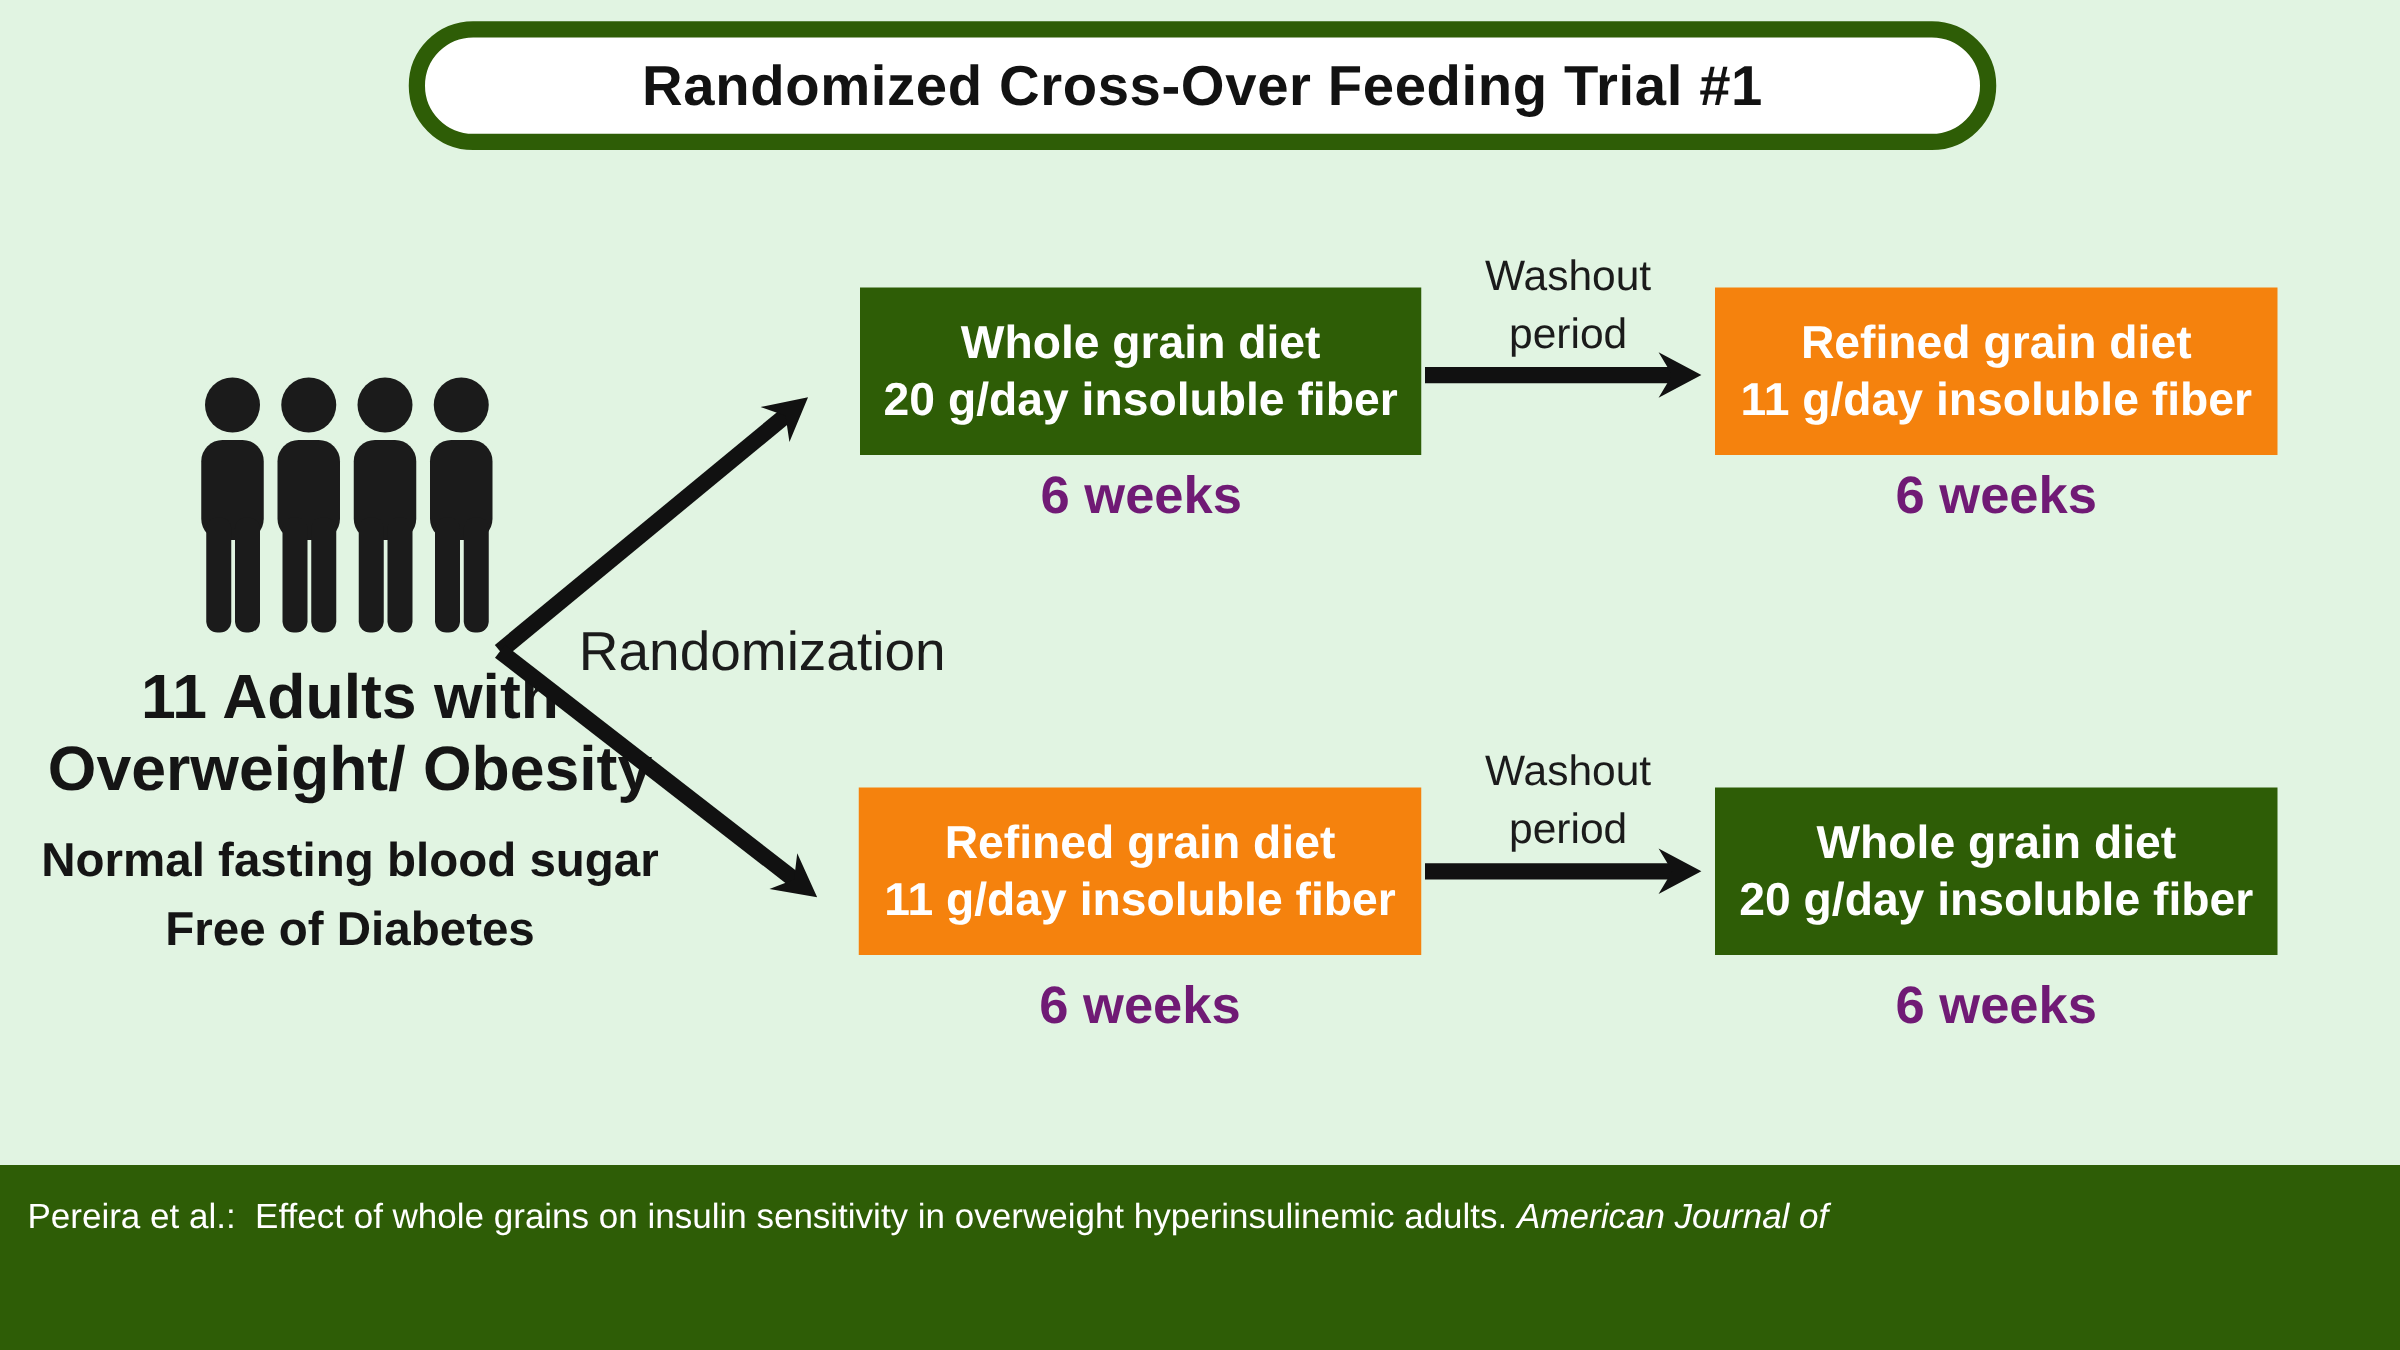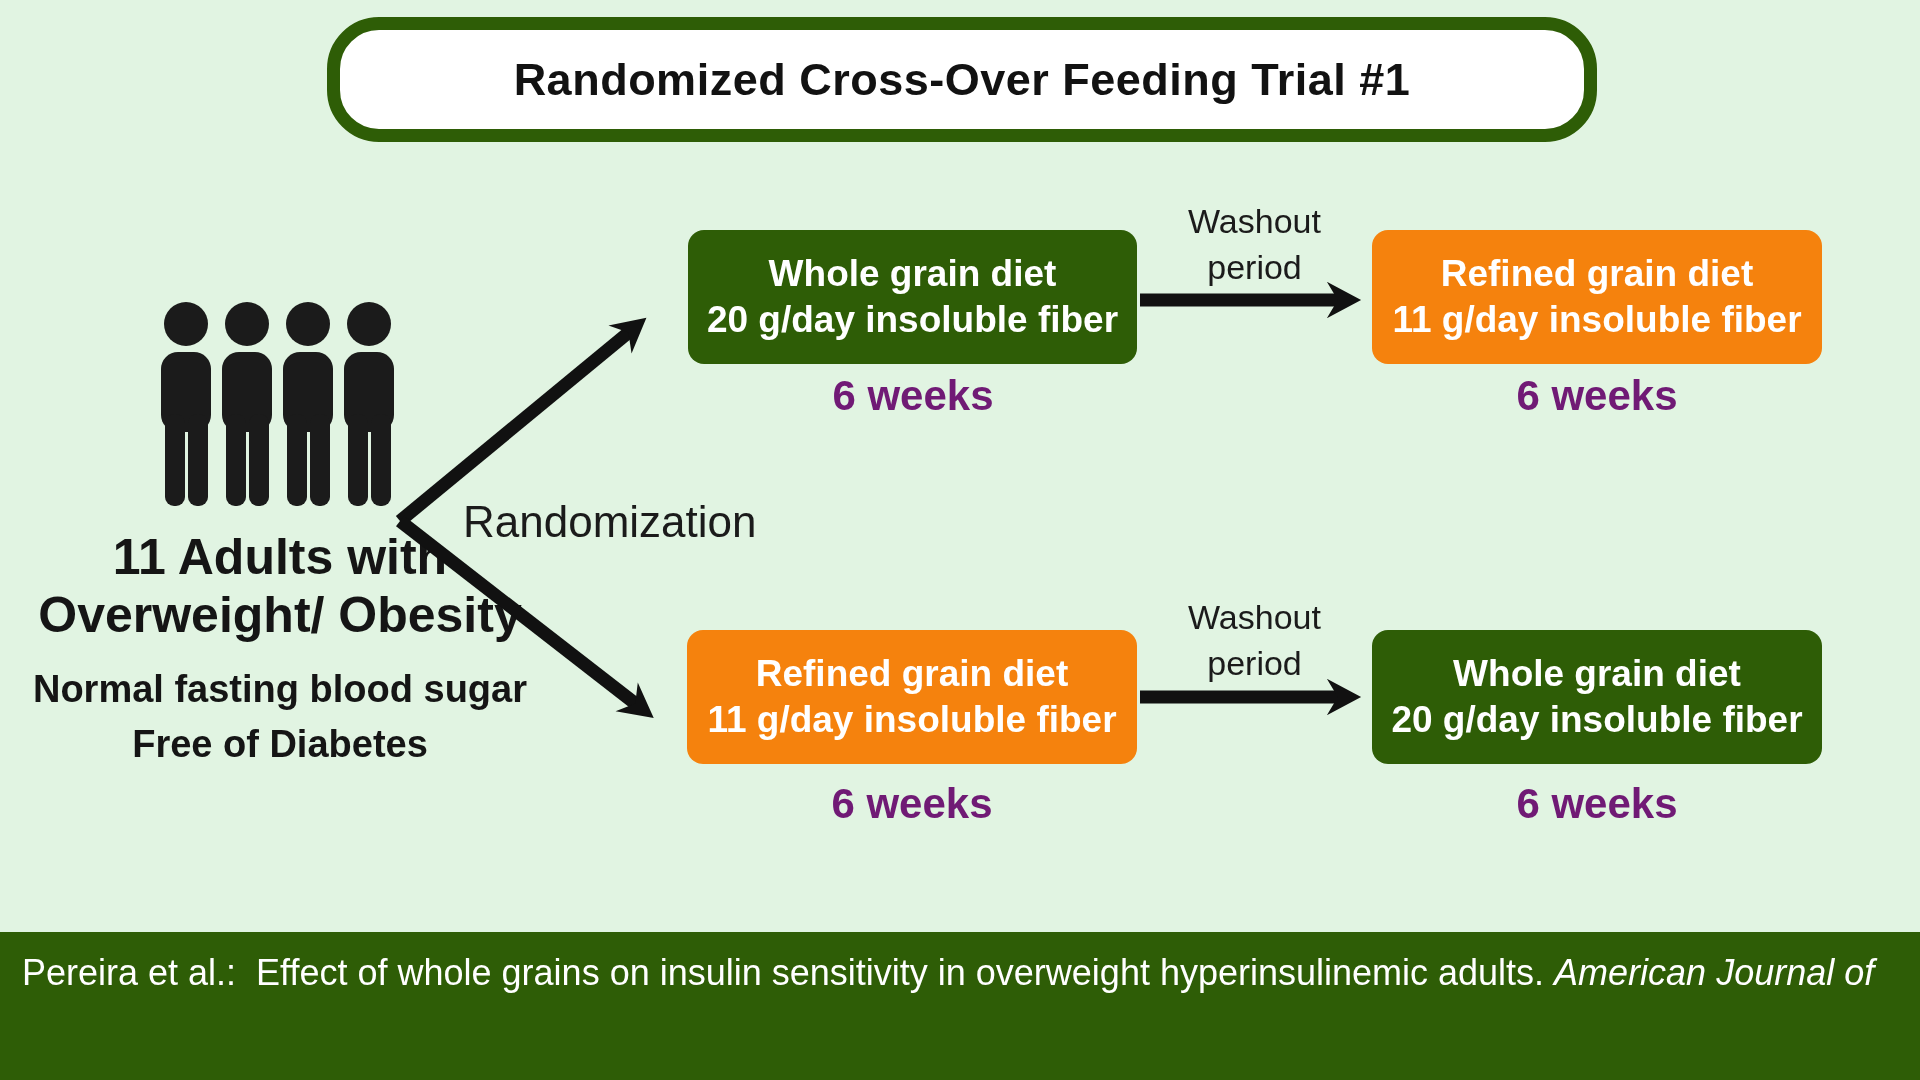--- a/index.html
+++ b/index.html
@@ -14,21 +14,21 @@
   body{
     background:var(--background);
     font-family:"Liberation Sans", sans-serif;
     color:var(--ink);
     position:relative;
   }
   .abs{position:absolute;}
 
   
   .title-banner{
-    left:327px; top:17px; width:1270px; height:125px;
+    left:327px; top:17px; width:1270px; height:103px;
     background:var(--white);
     border:13px solid var(--dark-green);
     border-radius:52px;
     display:flex; align-items:center; justify-content:center;
   }
   .title-banner .title-text{
     font-size:45px; font-weight:bold; color:#121212; letter-spacing:.5px;
   }
 
   
@@ -41,21 +41,20 @@
     left:10px; top:662px; width:540px;
     text-align:center; font-size:38px; font-weight:bold; line-height:55px;
   }
 
   
   .diet-box{
     width:450px; height:134px;
     display:flex; flex-direction:column; align-items:center; justify-content:center;
     color:var(--white); font-weight:bold; font-size:37px; line-height:46px;
     text-align:center;
-    border-radius:16px;
   }
   .diet-box.whole{ background:var(--dark-green); }
   .diet-box.refined{ background:var(--orange); }
   .box-a1{ left:688px; top:230px; width:449px;}
   .box-a2{ left:1372px; top:230px;}
   .box-b1{ left:687px; top:630px;}
   .box-b2{ left:1372px; top:630px;}
 
   .duration{
     width:450px; text-align:center; font-size:42px; font-weight:bold; color:#701a75;
@@ -77,21 +76,21 @@
 
   
   .arrow-layer{ left:0; top:0; width:1920px; height:1080px; pointer-events:none; }
 
   
   .citation-bar{
     left:0; top:932px; width:1920px; height:148px;
     background:var(--dark-green);
     color:var(--white);
     padding:16px 24px 0 22px;
-    font-size:36px; line-height:50px;
+    font-size:28px; line-height:50px;
   }
   .citation-bar span{ white-space:pre-wrap; }
   .citation-bar .italic{ font-style:italic; }
 
   .person-outline{ stroke:var(--background); stroke-width:7; fill:none; }
   .person-fill{ fill:#1b1b1b; }
 </style>
 </head>
 <body>
 

